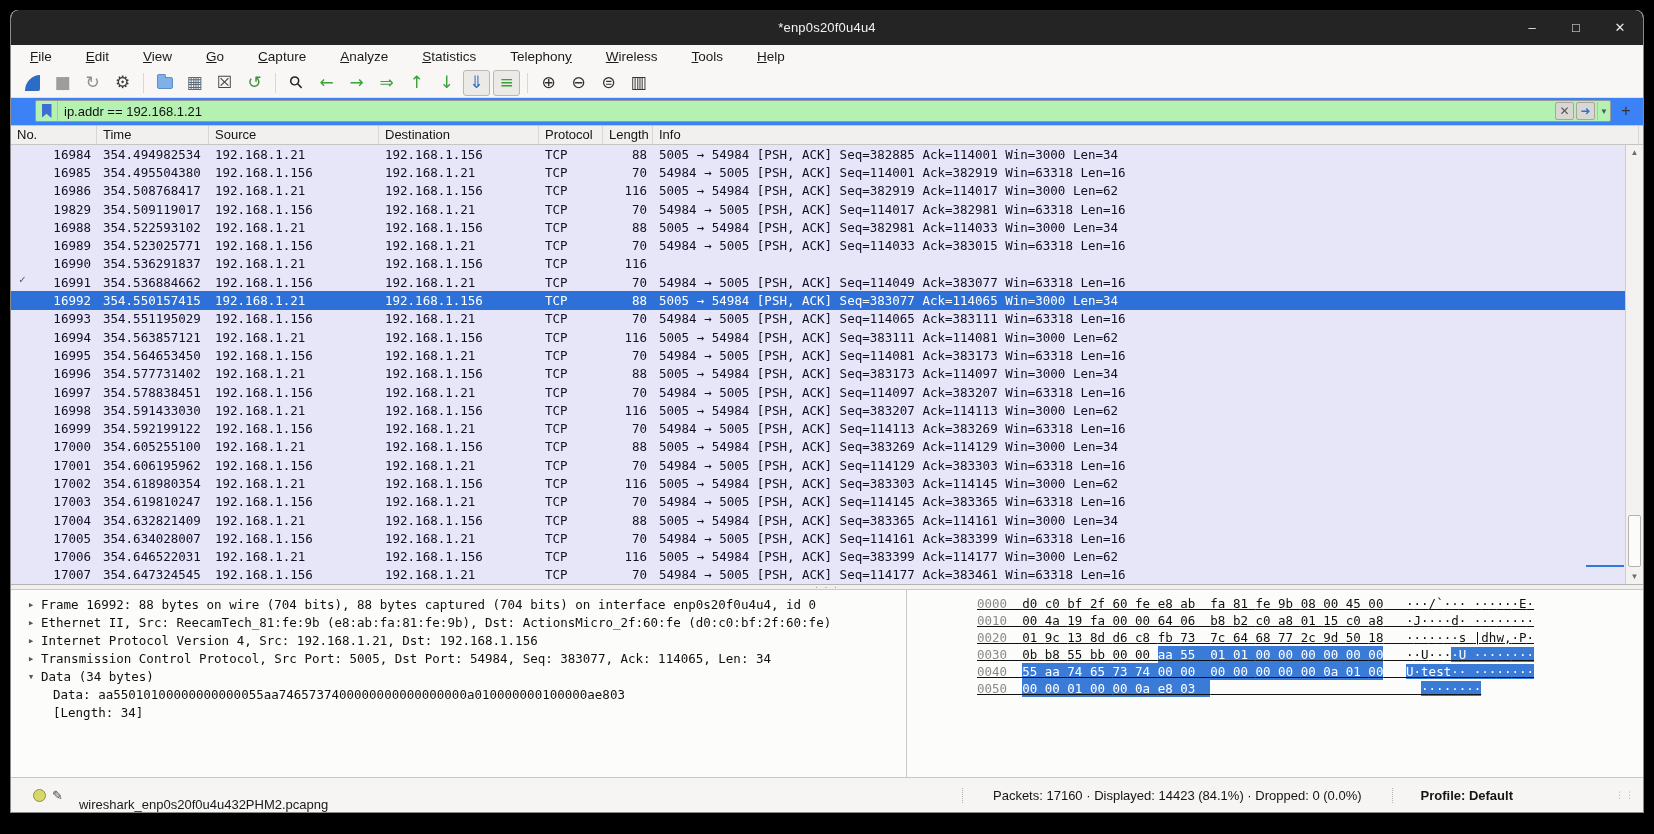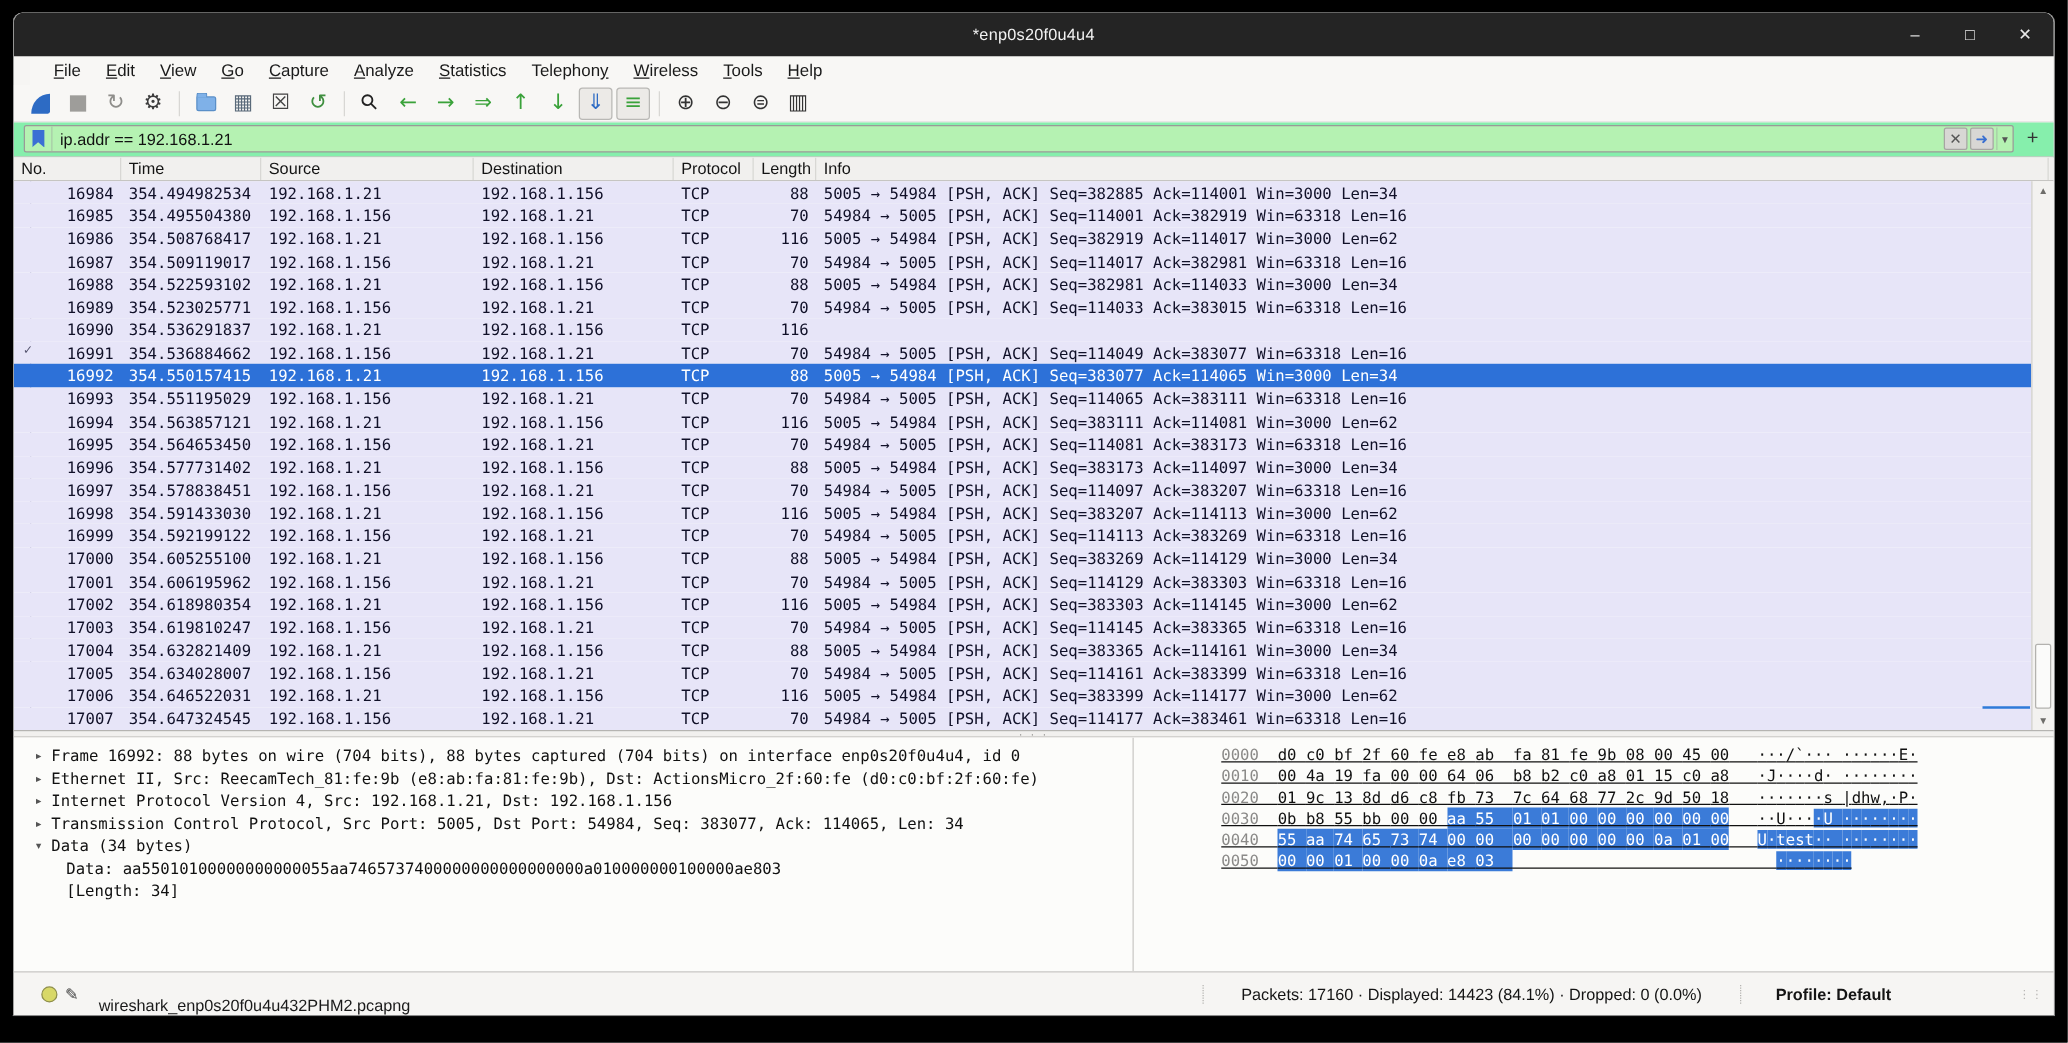--- a/index.html
+++ b/index.html
@@ -11,40 +11,40 @@
     border-radius:8px 8px 0 0; display:flex; flex-direction:column; overflow:hidden;
   }
   
   .titlebar { height:35px; background:#242424; color:#f2f2f2; position:relative;
               display:flex; align-items:center; justify-content:center; flex:0 0 auto;
               border-radius:8px 8px 0 0; }
   .title { font-size:13px; letter-spacing:.2px; }
   .win-controls { position:absolute; right:14px; top:0; height:100%; display:flex; align-items:center; gap:26px; }
   .win-btn { color:#e8e8e8; font-size:13px; width:18px; text-align:center; cursor:default; }
   
-  .menubar { height:23px; display:flex; align-items:center; padding-left:10px; gap:2px;
-             background:#f8f7f5; flex:0 0 auto; font-size:13.5px; color:#1a1a1a;margin-left:13px; }
+  .menubar { height:23px; display:flex; align-items:center; padding-left:10px; gap:16px;
+             background:#f8f7f5; flex:0 0 auto; font-size:13.5px; color:#1a1a1a; }
   .menu-item { padding:2px 9px; }
   .menu-item u { text-decoration:underline; }
   
   .toolbar { height:30px; display:flex; align-items:center; padding-left:8px; gap:3px;
              background:#f8f7f5; border-bottom:1px solid #e2e1df; flex:0 0 auto; }
   .tb-btn { width:27px; height:26px; display:flex; align-items:center; justify-content:center;
             background:transparent; border:1px solid transparent; border-radius:3px; }
   .tb-btn.pressed { background:#eceae7; border:1px solid #b9b8b5; }
   .tb-ch { font-size:17px; line-height:1; font-family:"DejaVu Sans", sans-serif; }
   .tb-sep { width:1px; height:20px; background:#d8d7d4; margin:0 4px; }
   .icon-fin { width:15px; height:16px; background:#2d6bc4; border-radius:100% 0 12% 0; }
   .icon-folder { width:16px; height:12px; background:#7fb1e8; border:1px solid #5a8fc8; border-radius:1px 2px 2px 2px; position:relative; }
   .icon-folder::before { content:""; position:absolute; left:-1px; top:-4px; width:7px; height:3px;
                          background:#7fb1e8; border:1px solid #5a8fc8; border-bottom:none; border-radius:2px 2px 0 0; }
   .rot45 { transform:rotate(-45deg); display:inline-block; }
   
-  .filterbar { height:28px; display:flex; align-items:center; padding:2px 6px 3px 8px;
-               background:#86efac; border-bottom:1px solid #c9c8c5; flex:0 0 auto; gap:4px; }
+  .filterbar { height:28px; display:flex; align-items:center; padding:2px 6px 3px 24px;
+               background:#3b82f6; border-bottom:1px solid #c9c8c5; flex:0 0 auto; gap:4px; }
   .filter-field { flex:1; height:22px; border:1px solid #9a9a98; border-radius:2px;
                   background:#b5f2b2; display:flex; align-items:center; overflow:hidden; }
   .bookmark-box { width:22px; height:100%; display:flex; align-items:center; justify-content:center;
                   border-right:1px solid #a8c9a6; }
   .bookmark { width:10px; height:14px; background:#3b6fd4;
               clip-path:polygon(0 0,100% 0,100% 100%,50% 70%,0 100%); }
   .filter-text { flex:1; font-size:13px; color:#111; padding-left:6px; }
   .filter-btn { width:19px; height:18px; margin-right:2px; background:#d8d7d4; border:1px solid #a6a5a2;
                 border-radius:2px; display:flex; align-items:center; justify-content:center;
                 font-size:12px; color:#555; }
@@ -244,21 +244,21 @@
         <div class="pl-row pl-grid">
           <div class="c-no">16986</div>
           <div class="c-time">354.508768417</div>
           <div class="c-src">192.168.1.21</div>
           <div class="c-dst">192.168.1.156</div>
           <div class="c-proto">TCP</div>
           <div class="c-len">116</div>
           <div class="c-info">5005 → 54984 [PSH, ACK] Seq=382919 Ack=114017 Win=3000 Len=62</div>
         </div>
         <div class="pl-row pl-grid">
-          <div class="c-no">16987</div>
+          <div class="c-no">19829</div>
           <div class="c-time">354.509119017</div>
           <div class="c-src">192.168.1.156</div>
           <div class="c-dst">192.168.1.21</div>
           <div class="c-proto">TCP</div>
           <div class="c-len">70</div>
           <div class="c-info">54984 → 5005 [PSH, ACK] Seq=114017 Ack=382981 Win=63318 Len=16</div>
         </div>
         <div class="pl-row pl-grid">
           <div class="c-no">16988</div>
           <div class="c-time">354.522593102</div>

